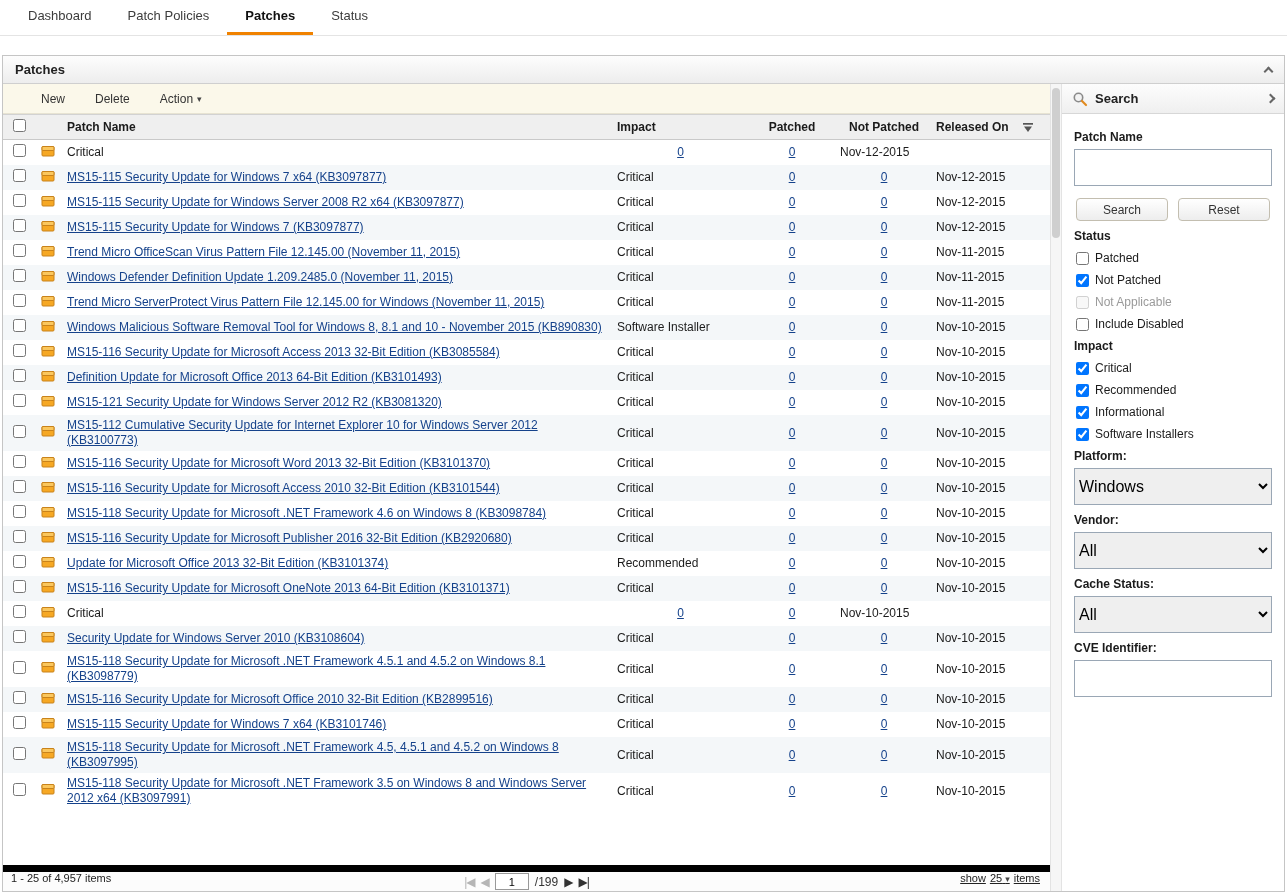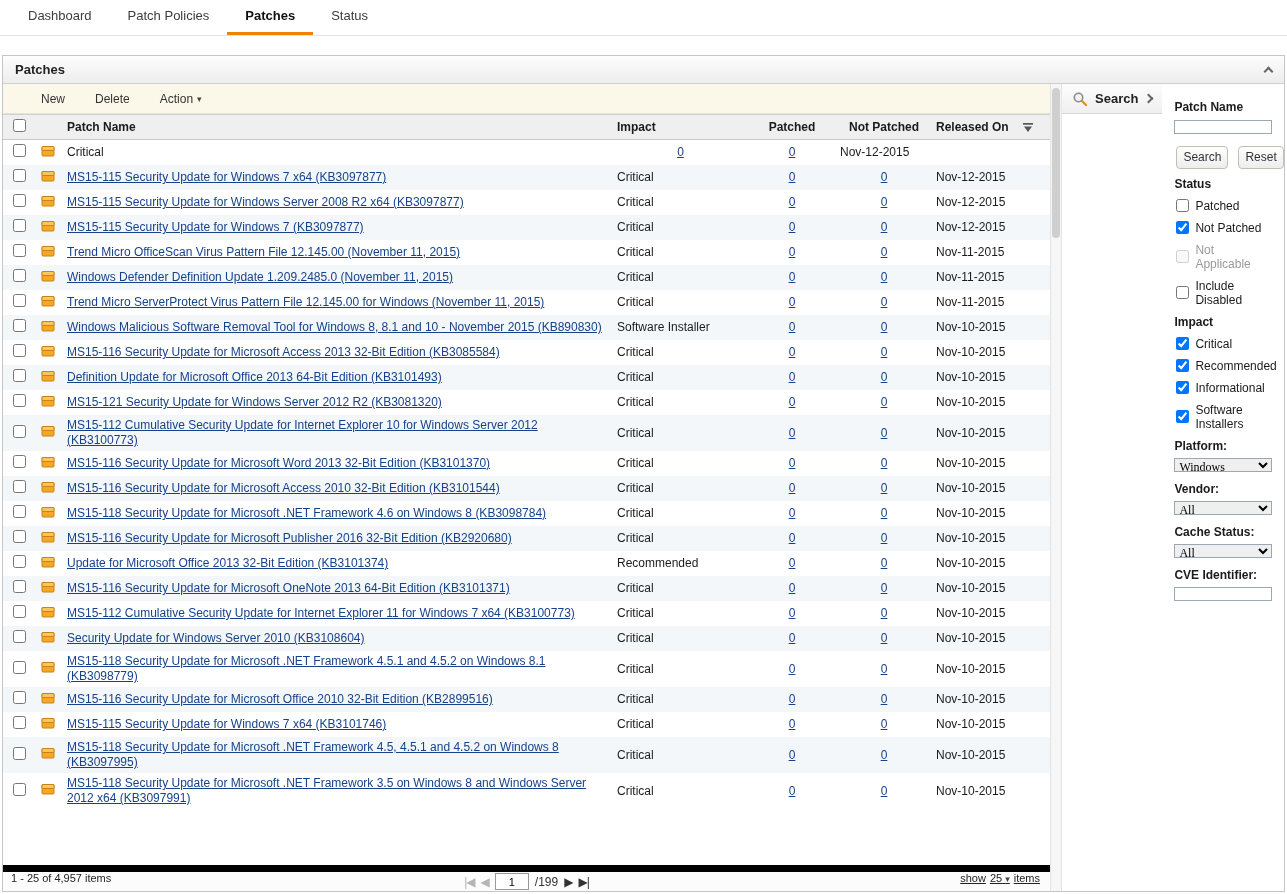--- a/index.html
+++ b/index.html
@@ -56,27 +56,27 @@
   .pg { cursor:pointer; letter-spacing:-1px; }
   .pg.disabled { color:#b5b5b5; cursor:default; }
   .page-input { width:34px; height:17px; border:1px solid #999; text-align:center; font-size:11px; }
   .foot-right { position:absolute; right:10px; display:flex; align-items:center; gap:4px; color:#222;text-decoration:underline; }
 
   
   .vscroll { width:12px; background:#f6f6f6; border-left:1px solid #e3e3e3; border-right:1px solid #e3e3e3; position:relative; }
   .vthumb { position:absolute; top:4px; left:1px; width:8px; height:150px; background:#cfcfcf; border-radius:4px; }
 
   
-  .sidebar { width:222px; display:flex; flex-direction:row; background:#fff; }
+  .sidebar { width:222px; display:flex; flex-direction:column; background:#fff; }
   .sb-header { height:30px; display:flex; align-items:center; gap:7px; padding:0 10px;
     background:linear-gradient(#fdfdfd,#efefef); border-bottom:1px solid #d7d7d7; font-size:13px; font-weight:bold; color:#222; }
   .sb-header .chev { margin-left:auto; }
   .sb-content { padding:8px 12px; overflow:hidden; }
   .sb-label { font-weight:bold; margin:8px 0 5px; color:#1b1b1b; }
-  .sb-input, .sb-select { width:100%; height:14px; border:1px solid #9aa7b5; font-size:12px; font-family:Liberation Serif, serif; }
+  .sb-input, .sb-select { width:100%; height:37px; border:1px solid #9aa7b5; font-size:16px; font-family:Liberation Sans, sans-serif; }
   .sb-input { padding:0 3px; }
   .btn-row { display:flex; gap:10px; margin:12px 2px 6px; }
   .sb-btn { flex:1; height:23px; border:1px solid #c3beb0; border-radius:4px; background:linear-gradient(#ffffff,#ededed);
     font-size:12px; color:#333; cursor:pointer; font-family:"Liberation Sans",sans-serif; }
   .cb-item { display:flex; align-items:center; gap:6px; margin:8px 2px; cursor:pointer; }
   .muted { color:#9a9a9a; }
 </style>
 </head>
 <body>
 
@@ -394,21 +394,20 @@
   </div>
 
   <div class="prow">
     <div class="cell c-cb"><input type="checkbox" style=""></div>
     <div class="cell c-icon"><span class="patch-icon">
       <svg width="14" height="14" viewBox="0 0 14 14">
                   <rect x="1" y="2.5" width="12" height="9.5" rx="1" fill="#f6a824" stroke="#c8821a"></rect>
                   <rect x="1" y="2.5" width="12" height="4" rx="1" fill="#fbc75d" stroke="#c8821a"></rect>
                 </svg>
     </span></div>
-    <div class="cell c-name"><a href="#" class="plink">MS15-112 Cumulative Security Update for Internet Explorer 11 for Windows 7 x64 (KB3100773)</a></div>
     <div class="cell c-impact">Critical</div>
     <div class="cell c-num"><a href="#" class="nlink">0</a></div>
     <div class="cell c-num"><a href="#" class="nlink">0</a></div>
     <div class="cell c-rel">Nov-10-2015</div>
   </div>
 
   <div class="prow">
     <div class="cell c-cb"><input type="checkbox" style=""></div>
     <div class="cell c-icon"><span class="patch-icon">
       <svg width="14" height="14" viewBox="0 0 14 14">

